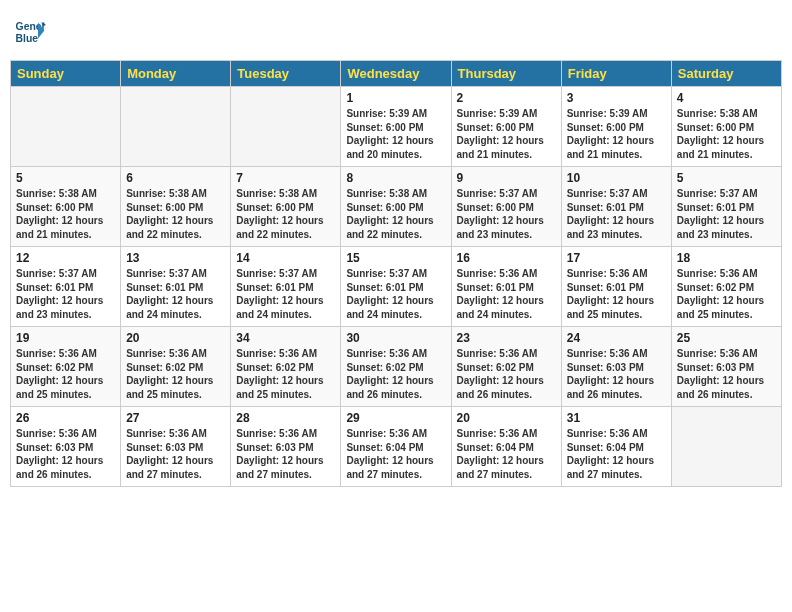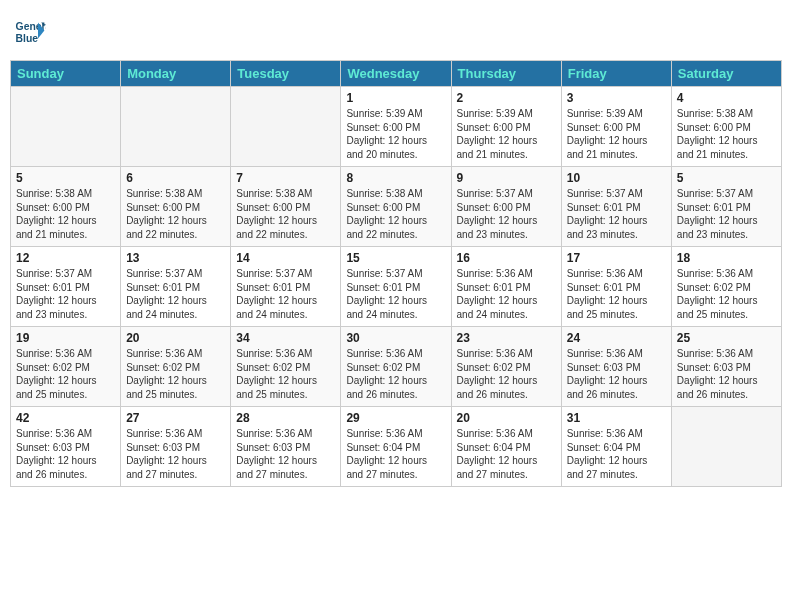--- a/index.html
+++ b/index.html
@@ -43,21 +43,21 @@
     .calendar-subtitle {
       font-size: 16px;
       color: #1a3a5c;
     }
     .calendar {
       width: 100%;
       border-collapse: collapse;
     }
     .calendar th {
       background-color: #2471a3;
-      color: #5eead4;
+      color: #fde047;
       text-align: left;
       padding: 5px 6px;
       font-size: 13px;
       border: 1px solid #ccc;
     }
     .calendar td {
       border: 1px solid #ccc;
       vertical-align: top;
       padding: 4px 5px;
       font-size: 10.5px;
@@ -79,20 +79,21 @@
     .day-num {
       font-weight: bold;
       font-size: 12px;
       margin-bottom: 2px;
       display: block;
     }
     .day-info {
       font-size: 10px;
       line-height: 1.35;
       color: #333;
+      font-weight: bold;
     }
   </style>
 </head>
 <body>
 
 <div class="header">
   <div class="logo">
     <svg class="logo-icon" viewBox="0 0 40 40">
       <text y="18" x="2" font-size="13" font-weight="bold" fill="#1a5276">General</text>
       <text y="32" x="2" font-size="13" font-weight="bold" fill="#1a5276">Blue</text>
@@ -304,21 +305,21 @@
         <td>
           <span class="day-num">25</span>
           <div class="day-info" style="white-space: pre-line;">Sunrise: 5:36 AM
 Sunset: 6:03 PM
 Daylight: 12 hours
 and 26 minutes.</div>
         </td>
       </tr>
       <tr>
         <td>
-          <span class="day-num">42</span>
+          <span class="day-num">26</span>
           <div class="day-info" style="white-space: pre-line;">Sunrise: 5:36 AM
 Sunset: 6:03 PM
 Daylight: 12 hours
 and 26 minutes.</div>
         </td>
         <td>
           <span class="day-num">27</span>
           <div class="day-info" style="white-space: pre-line;">Sunrise: 5:36 AM
 Sunset: 6:03 PM
 Daylight: 12 hours

